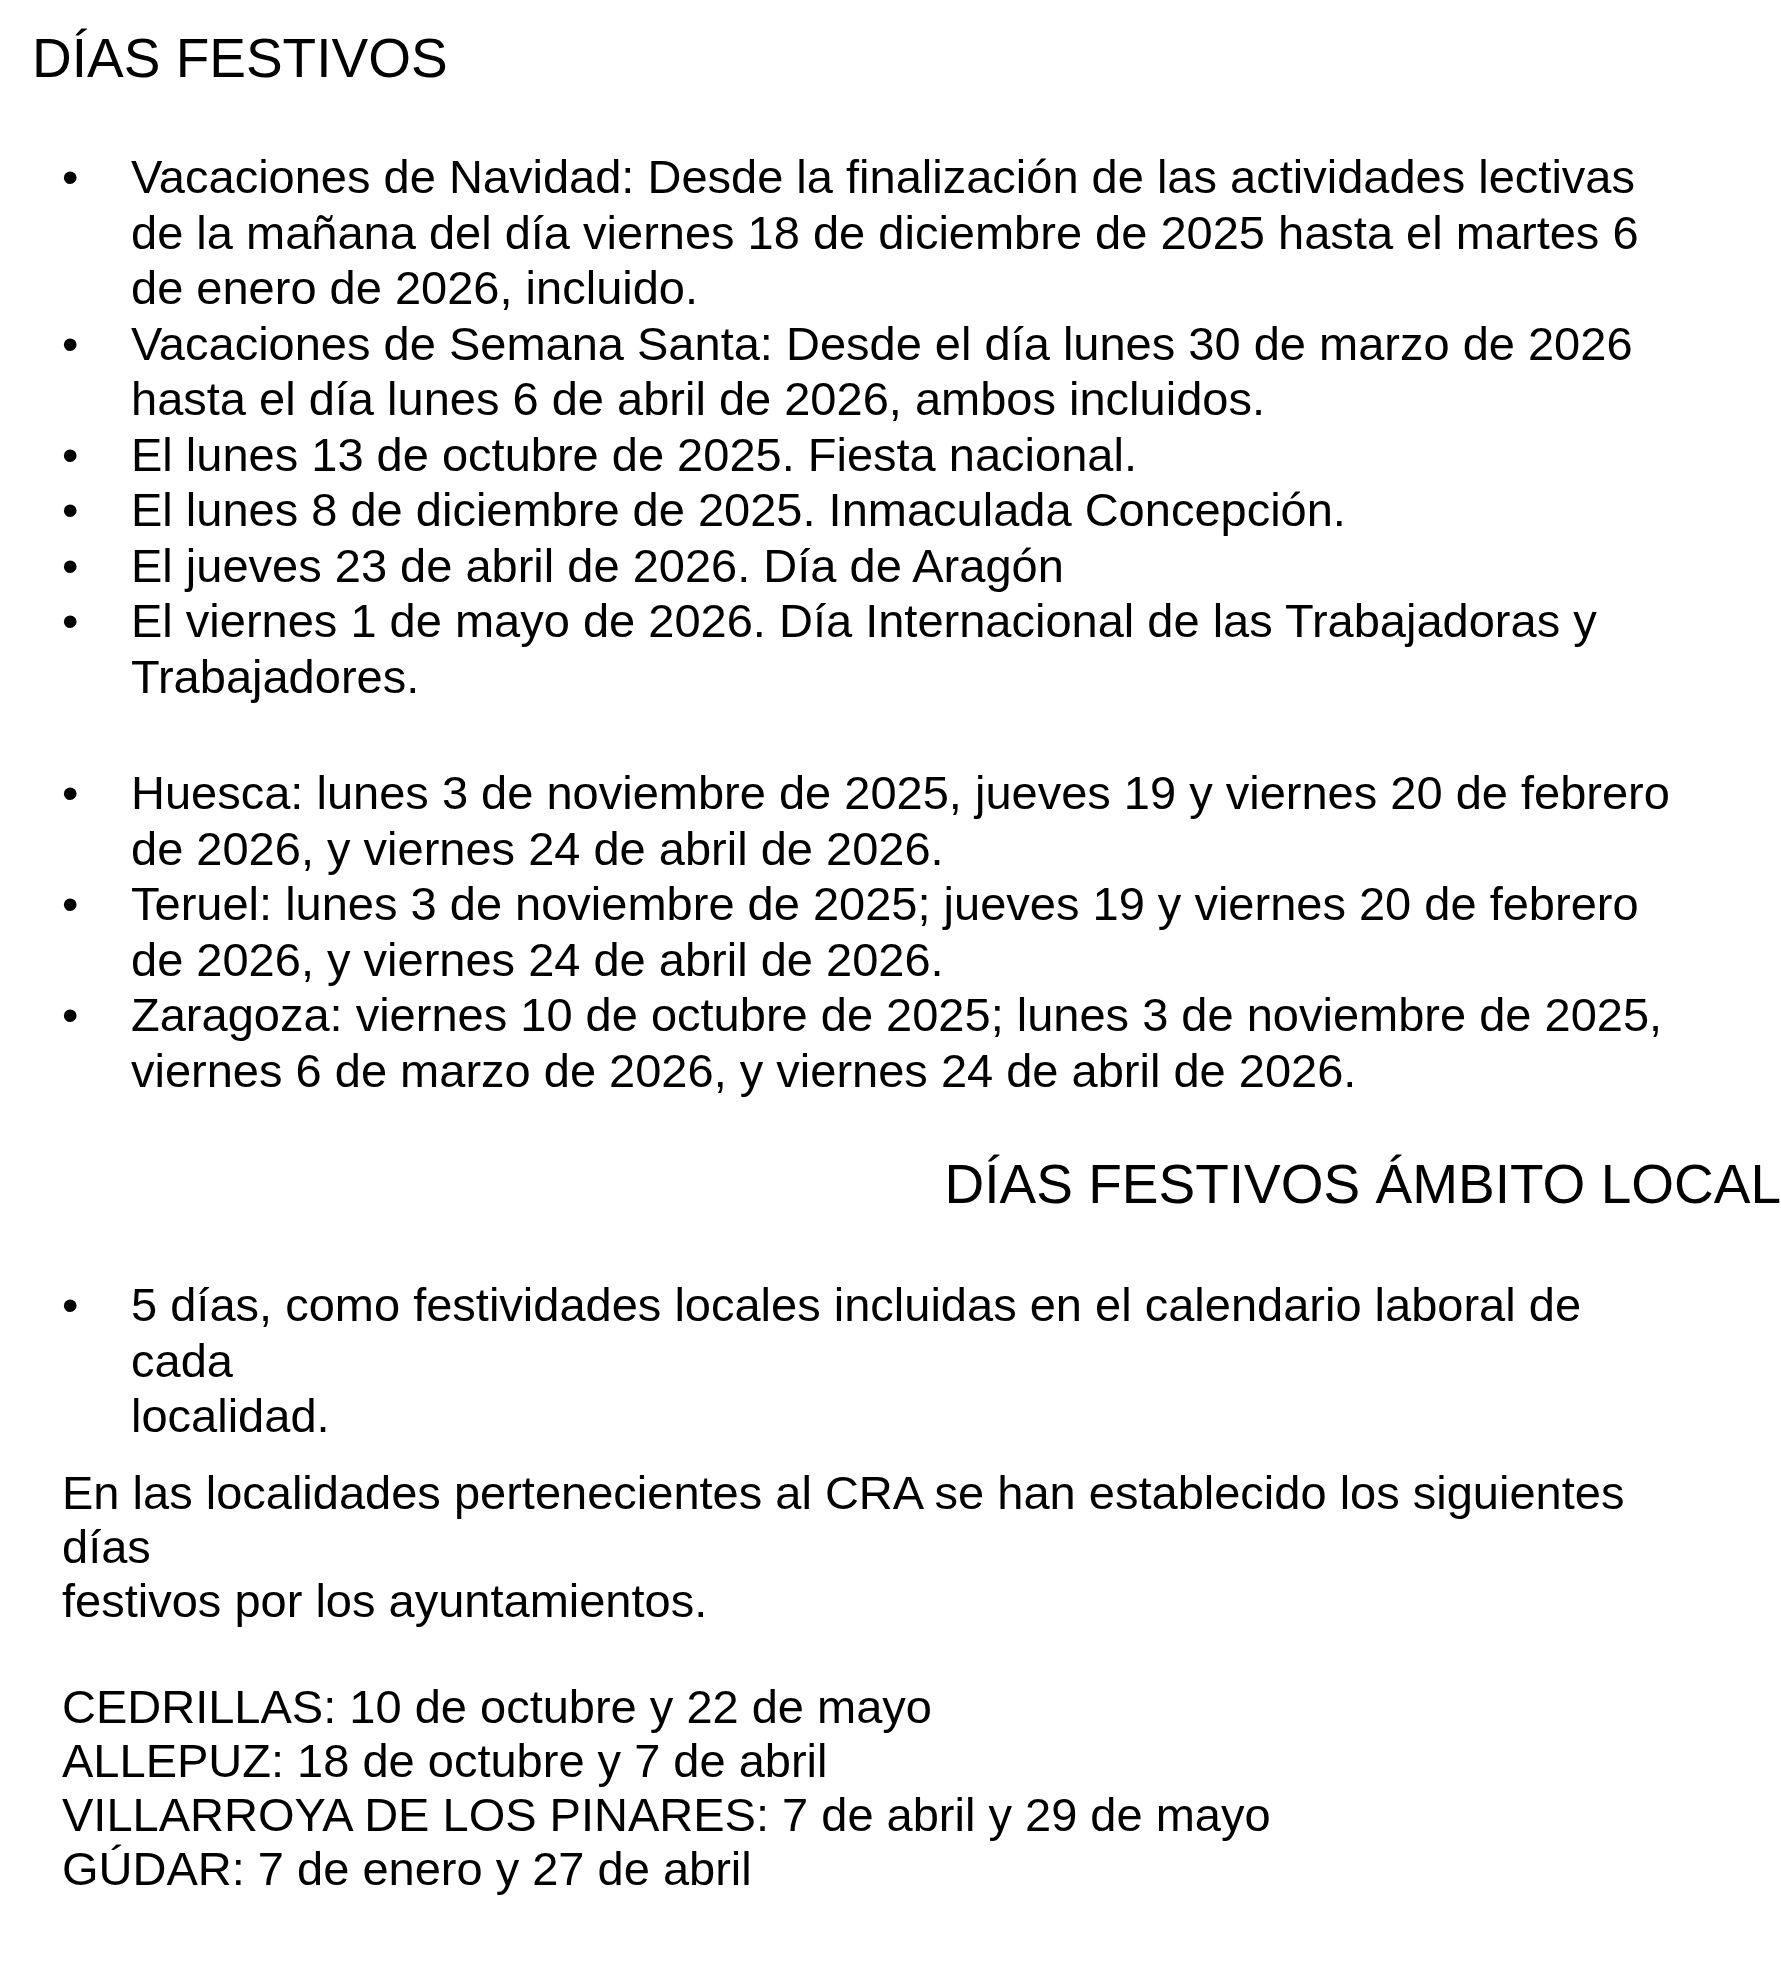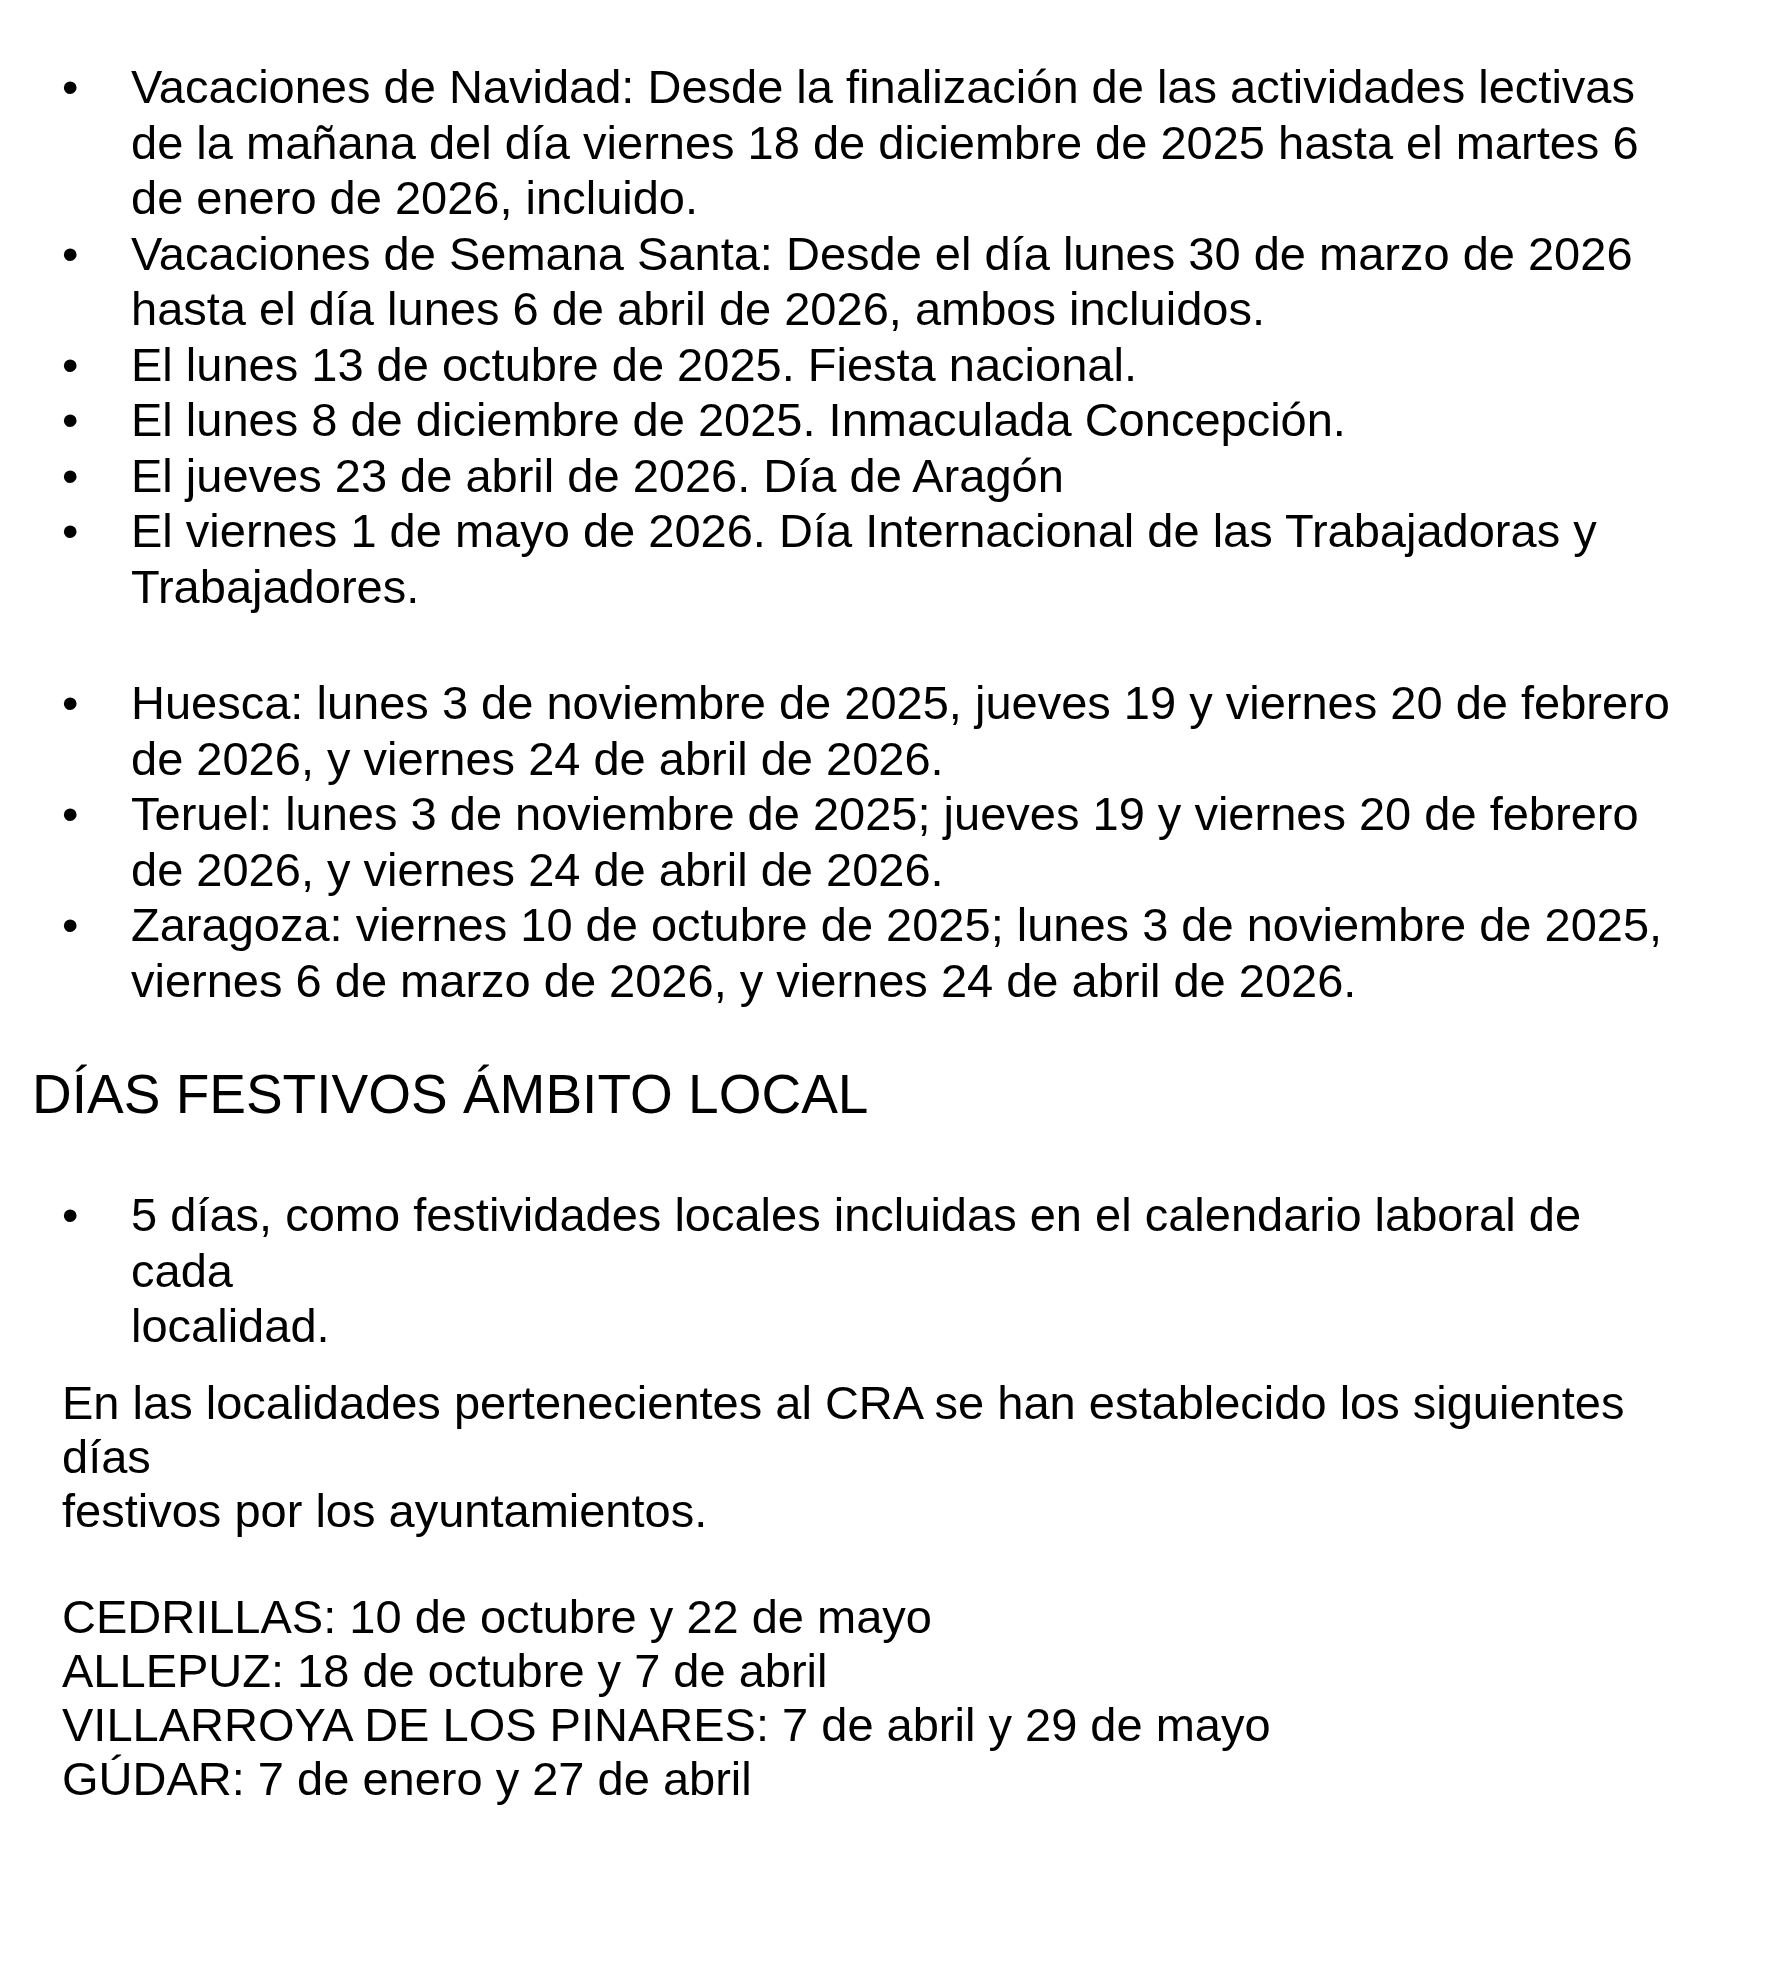--- a/index.html
+++ b/index.html
@@ -17,21 +17,21 @@
 
   h2.doc-heading {
     font-size: 55px;
     line-height: 64px;
     font-weight: normal;
     margin: 0 0 0 32px;
     white-space: nowrap;
   }
   #heading-1 { margin-top: 26px; }
   #heading-2 { margin-top: 50px; }
-  #heading-3 { margin-top: 54px; }
+  #heading-3 { margin-top: 54px; text-align: right; }
 
   ul.doc-list {
     list-style: none;
     margin: 0;
     padding: 0;
     max-width: 1700px;
   }
   #list-1 { margin-top: 59px; }
   #list-2 { margin-top: 61px; }
   #list-3 { margin-top: 61px; }
@@ -58,20 +58,21 @@
     margin: 52px 0 0 62px;
     line-height: 54px;
   }
   .local-days div { white-space: pre-line; }
 </style>
 </head>
 <body>
 
 <div class="page">
 
+  <h2 class="doc-heading" id="heading-1">DÍAS FESTIVOS</h2>
 
   <ul class="doc-list" id="list-1">
     <li>
       <span class="marker">•</span>
       <span class="li-text">Vacaciones de Navidad: Desde la finalización de las actividades lectivas
 de la mañana del día viernes 18 de diciembre de 2025 hasta el martes 6
 de enero de 2026, incluido.</span>
     </li>
     <li>
       <span class="marker">•</span>

